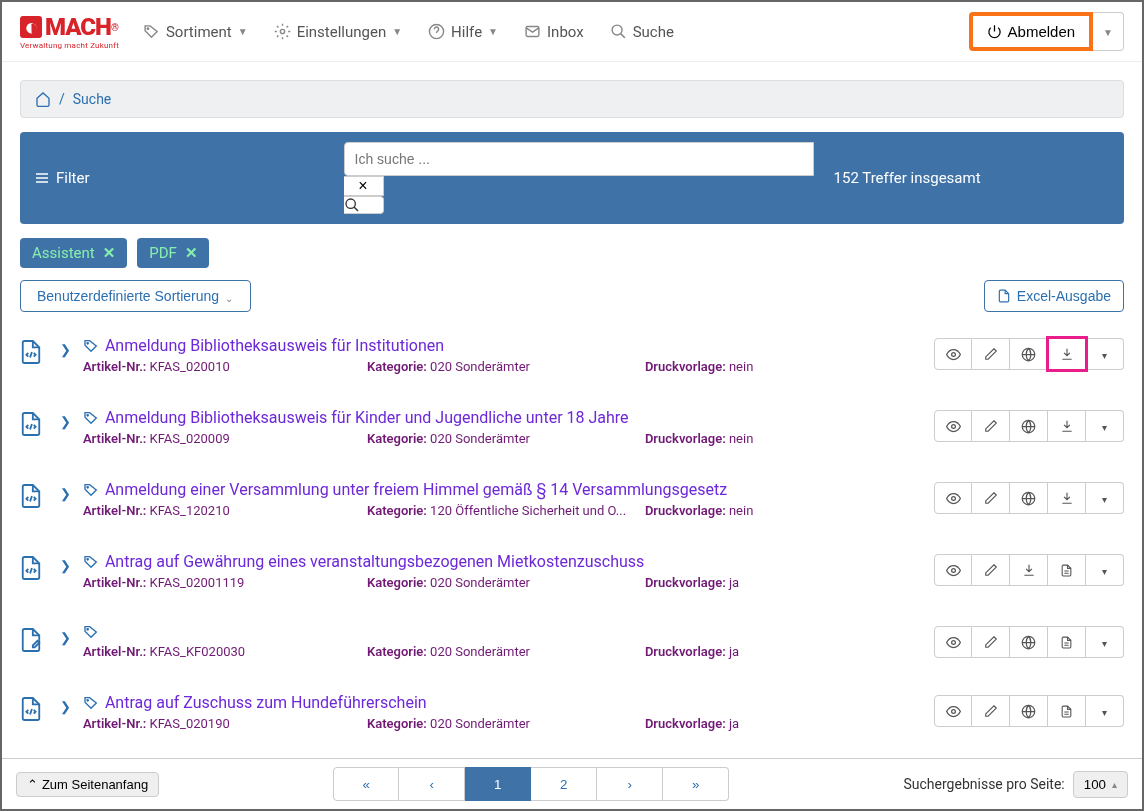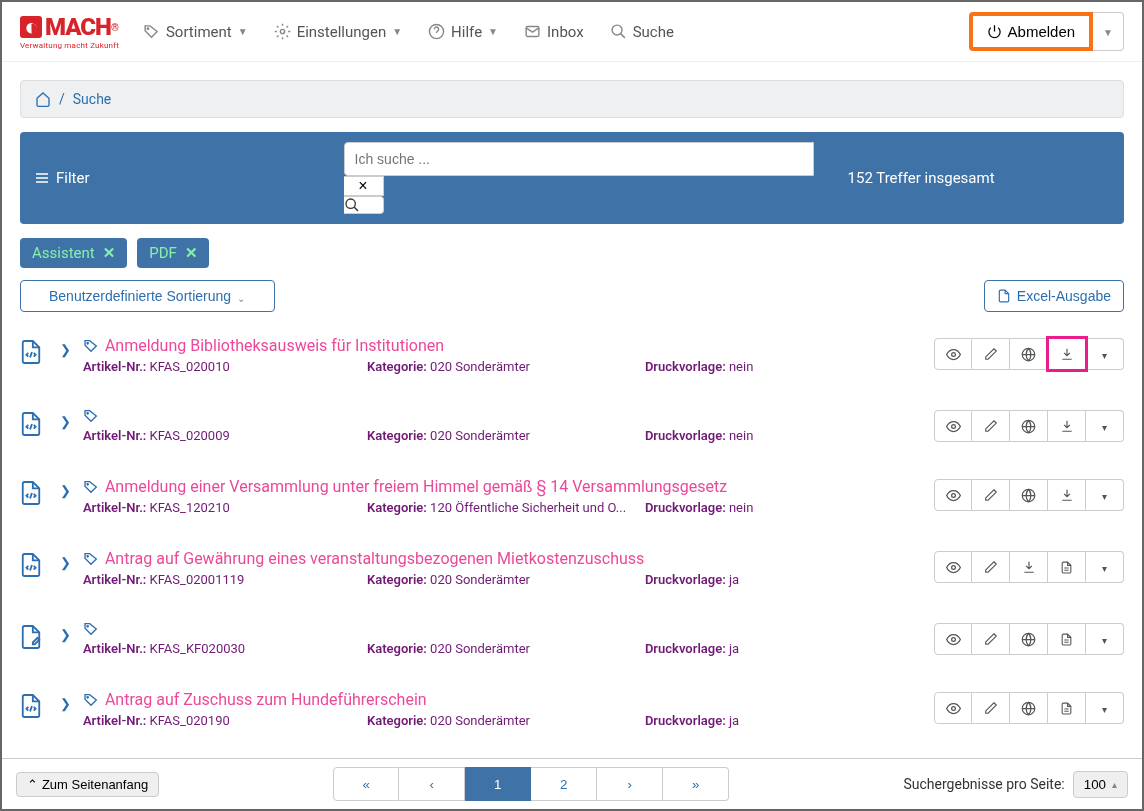--- a/index.html
+++ b/index.html
@@ -24,40 +24,40 @@
 .breadcrumb-bar { margin: 18px 18px 14px 18px; background: #eef0f2; border: 1px solid #ddd; border-radius: 4px; padding: 10px 14px; display: flex; align-items: center; gap: 8px; color: #2c6fb0; }
 .breadcrumb-bar a { color: #2c6fb0; text-decoration: none; }
 
 
 .filter-bar { margin: 0 18px; background: #3f73a8; border-radius: 4px; padding: 10px 14px; display: flex; align-items: center; gap: 14px; color: #fff; }
 .filter-toggle { display: flex; align-items: center; gap: 6px; cursor: pointer; font-size: 15px; }
 .search-group { display: flex; margin-left: 240px; flex-direction: column; }
 .search-input { width: 470px; padding: 8px 10px; border: 1px solid #ccc; border-radius: 4px 0 0 4px; font-size: 14px; outline: none; }
 .search-clear { width: 40px; border: 1px solid #ccc; border-left: none; background: #fff; cursor: pointer; font-size: 16px; }
 .search-go { width: 40px; border: 1px solid #ccc; border-left: none; border-radius: 0 4px 4px 0; background: #fff; cursor: pointer; }
-.result-count { margin-left: 20px; font-size: 15px; }
+.result-count { margin-left: 6px; font-size: 15px; }
 
 
 .chips { display: flex; gap: 10px; margin: 14px 18px 12px 18px; }
 .chip { background: #3f73a8; color: #86efac; padding: 6px 12px; border-radius: 4px; display: flex; align-items: center; gap: 8px; cursor: pointer; font-size: 15px; }
 .chip-x { cursor: pointer; font-weight: bold; }
 
 
 .toolbar-row { display: flex; justify-content: space-between; margin: 0 18px 14px 18px; }
-.sort-btn { border: 1px solid #3f73a8; color: #2c6fb0; background: #fff; padding: 7px 28px; border-radius: 4px; cursor: pointer; font-size: 14px; display: flex; align-items: flex-end; gap: 6px; }
+.sort-btn { border: 1px solid #3f73a8; color: #2c6fb0; background: #fff; padding: 7px 16px; border-radius: 4px; cursor: pointer; font-size: 14px; display: flex; align-items: flex-end; gap: 6px; }
 .excel-btn { border: 1px solid #3f73a8; color: #2c6fb0; background: #fff; padding: 7px 12px; border-radius: 4px; cursor: pointer; font-size: 14px; display: flex; align-items: center; gap: 6px; }
 
 
 .results { margin: 0 18px; }
 .result-row { display: flex; align-items: flex-start; padding: 10px 0 24px 0; gap: 12px; }
 .file-ico { width: 28px; color: #2c6fb0; flex-shrink: 0; padding-top: 2px; }
 .file-ico svg { width: 22px; height: 28px; }
 .expand { color: #2c6fb0; flex-shrink: 0; cursor: pointer; padding-top: 6px; font-size: 13px; }
 .row-body { flex: 1; }
-.row-title { display: flex; align-items: center; gap: 6px; font-size: 16px; color: #ec4899; margin-bottom: 4px; }
+.row-title { display: flex; align-items: center; gap: 6px; font-size: 16px; color: #6d28d9; margin-bottom: 4px; }
 .tag-ico { color: #2c6fb0; }
 .row-meta { display: flex; gap: 0; font-size: 13px; color: #701a75; }
 .meta-col1 { width: 284px; }
 .meta-col2 { width: 278px; white-space: nowrap; overflow: hidden; text-overflow: ellipsis; }
 .meta-col3 { }
 .meta-label { font-weight: 600; }
 .row-actions { display: flex; flex-shrink: 0; padding-top: 2px; }
 .action-btn { width: 38px; height: 32px; border: 1px solid #ccc; background: #fff; color: #555; display: flex; align-items: center; justify-content: center; cursor: pointer; font-size: 14px; }
 .action-btn + .action-btn { border-left: none; }
 .action-btn:first-child { border-radius: 4px 0 0 4px; }
@@ -283,20 +283,21 @@
       </div>
       <div class="expand">❯</div>
       <div class="row-body">
         <div class="row-title">
           <span class="tag-ico">
             <svg width="16" height="16" viewBox="0 0 24 24" fill="none" stroke="currentColor" stroke-width="2">
               <path d="M20 12l-8 8-9-9V4h7l10 8z"></path>
               <circle cx="7" cy="8" r="1"></circle>
             </svg>
           </span>
+          <span>Anmeldung Bibliotheksausweis für Kinder und Jugendliche unter 18 Jahre</span>
         </div>
         <div class="row-meta">
           <div class="meta-col1"><span class="meta-label">Artikel-Nr.:</span> <span>KFAS_020009</span></div>
           <div class="meta-col2"><span class="meta-label">Kategorie:</span> <span>020 Sonderämter</span></div>
           <div class="meta-col3"><span class="meta-label">Druckvorlage:</span> <span>nein</span></div>
         </div>
       </div>
       <div class="row-actions">
         <button class="action-btn">
           <span>

